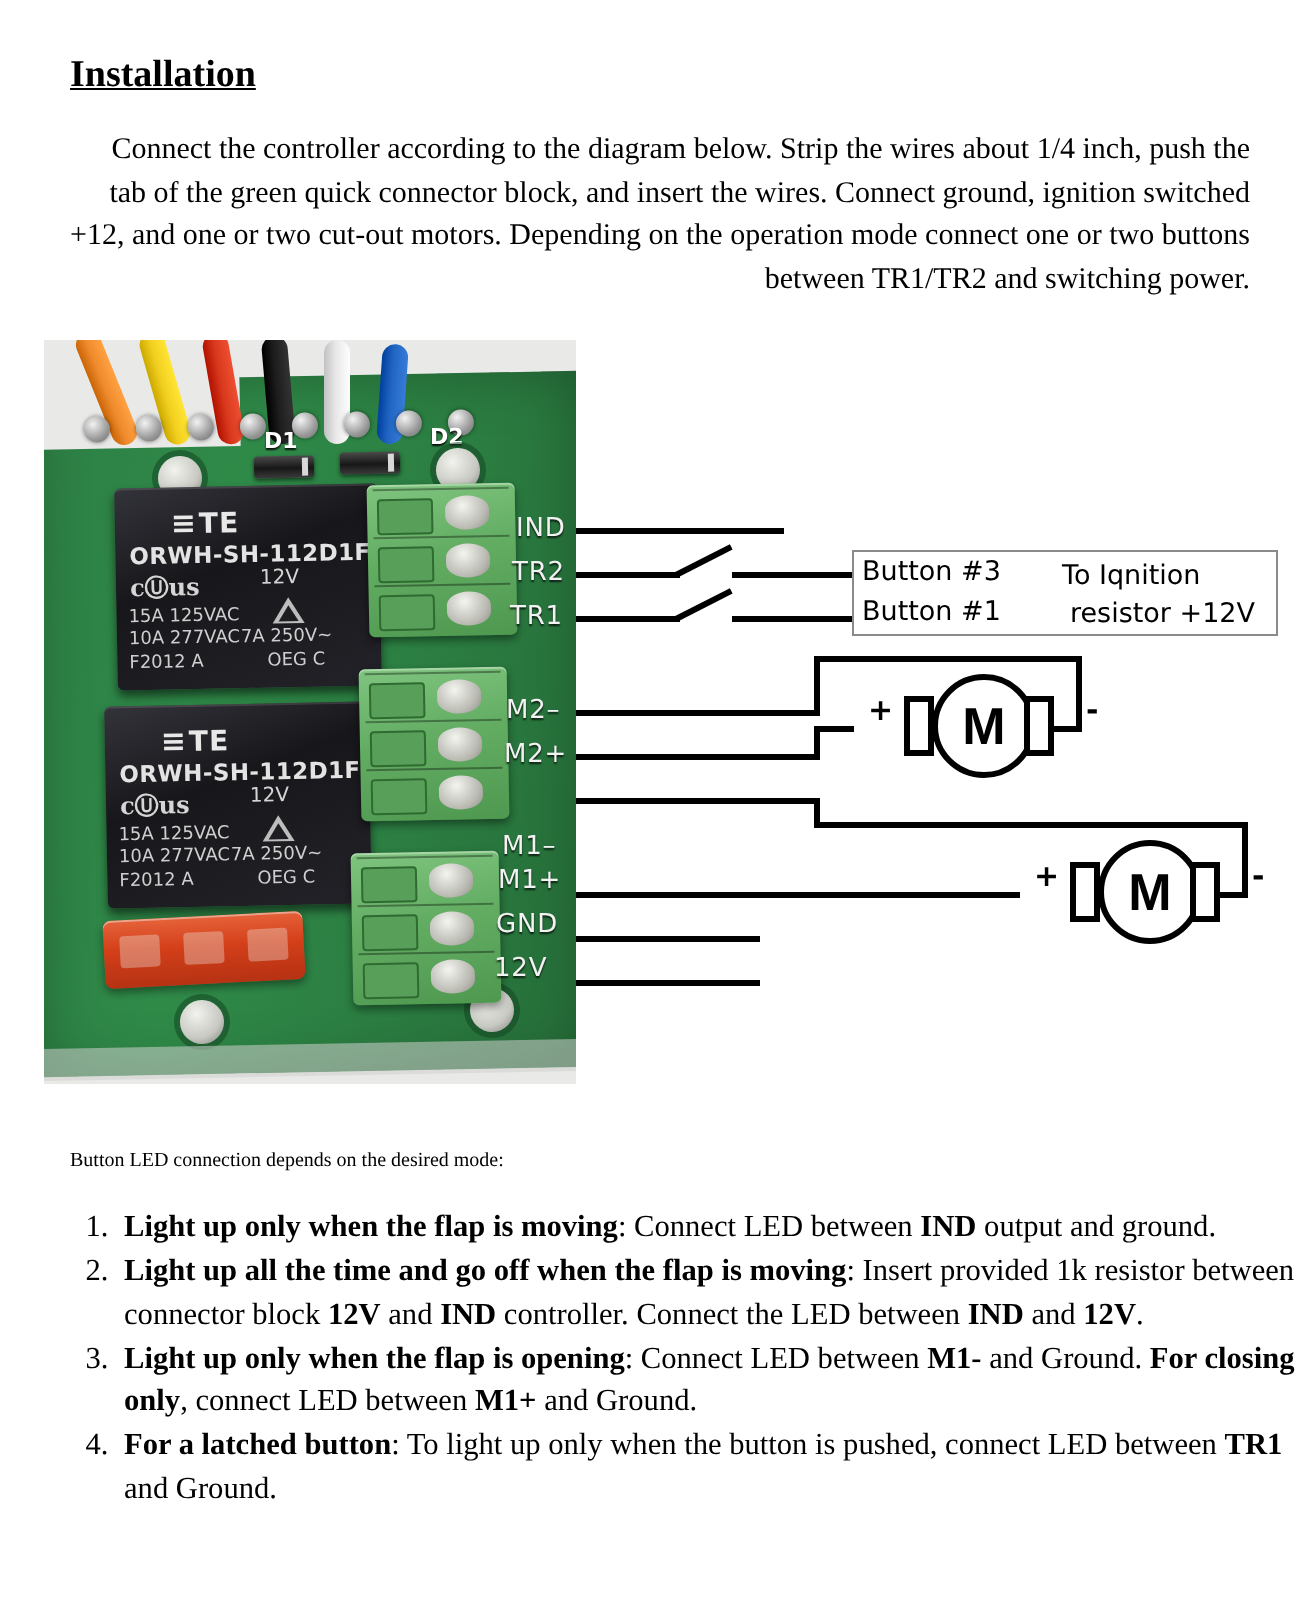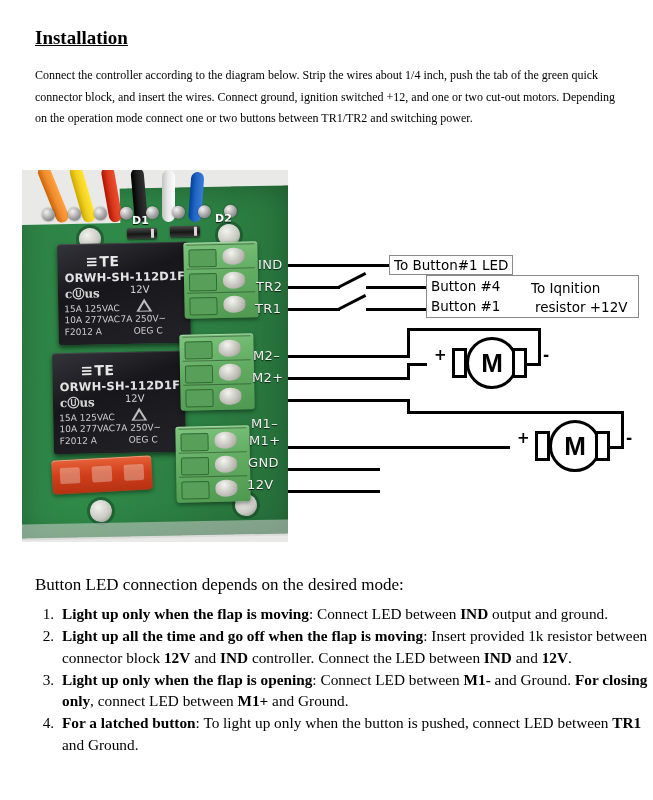--- a/index.html
+++ b/index.html
@@ -14,21 +14,21 @@
   #heading{
     position:absolute;left:35px;top:27px;
     font-family:"Liberation Serif", serif;
     font-size:19px;font-weight:bold;text-decoration:underline;
     letter-spacing:0px;
   }
 
   
   #intro{
     position:absolute;left:35px;top:65px;width:590px;
-    font-size:12px;line-height:21.5px;text-align:left;
+    font-size:15px;line-height:21.5px;text-align:right;
   }
 
   
   #figure{
     position:absolute;left:22px;top:170px;width:612px;height:372px;
   }
 
   
   .photo{
     position:absolute;left:0;top:0;width:266px;height:372px;
@@ -160,21 +160,21 @@
     font-family:"DejaVu Sans",sans-serif;font-size:13.5px;
     padding:1px 4px;white-space:nowrap;line-height:16px;
   }
   .cplain{
     position:absolute;font-family:"DejaVu Sans",sans-serif;font-size:13.5px;
     white-space:nowrap;line-height:16px;background:#fff;
   }
 
   
   #leadin{
-    position:absolute;left:35px;top:575px;font-size:17px;
+    position:absolute;left:35px;top:575px;font-size:10px;
   }
   #modes{
     position:absolute;left:35px;top:603px;width:595px;
     margin:0;padding:0 0 0 23px;
     font-size:15.3px;line-height:21.3px;
   }
   #modes li{margin-bottom:1px;padding-left:4px;}
   #modes li::marker{font-size:15.3px;}
   b{font-weight:bold;}
 </style>
@@ -356,24 +356,23 @@
     <div class="sign" style="left:521px;top:176px;">-</div>
 
     <div class="motor" style="left:527px;top:250px;">
       <span>M</span>
     </div>
     <div class="brush" style="left:513px;top:261px;"></div>
     <div class="brush" style="left:573px;top:261px;"></div>
     <div class="sign" style="left:495px;top:259px;">+</div>
     <div class="sign" style="left:604px;top:259px;">-</div>
 
-    <div class="cbox" style="left:367px;top:85px;">To Button#1 LED</div>
 
     <div class="cbox" style="left:404px;top:105px;width:211px;height:41px;padding:0;">
-      <div class="cplain" style="left:4px;top:2px;border:0;">Button #4</div>
+      <div class="cplain" style="left:4px;top:2px;border:0;">Button #3</div>
       <div class="cplain" style="left:4px;top:22px;border:0;">Button #1</div>
       <div class="cplain" style="left:104px;top:4px;border:0;">To Iqnition</div>
       <div class="cplain" style="left:108px;top:23px;border:0;">resistor +12V</div>
     </div>
 
 
   </div>
 
   <div id="leadin">Button LED connection depends on the desired mode:</div>
 

